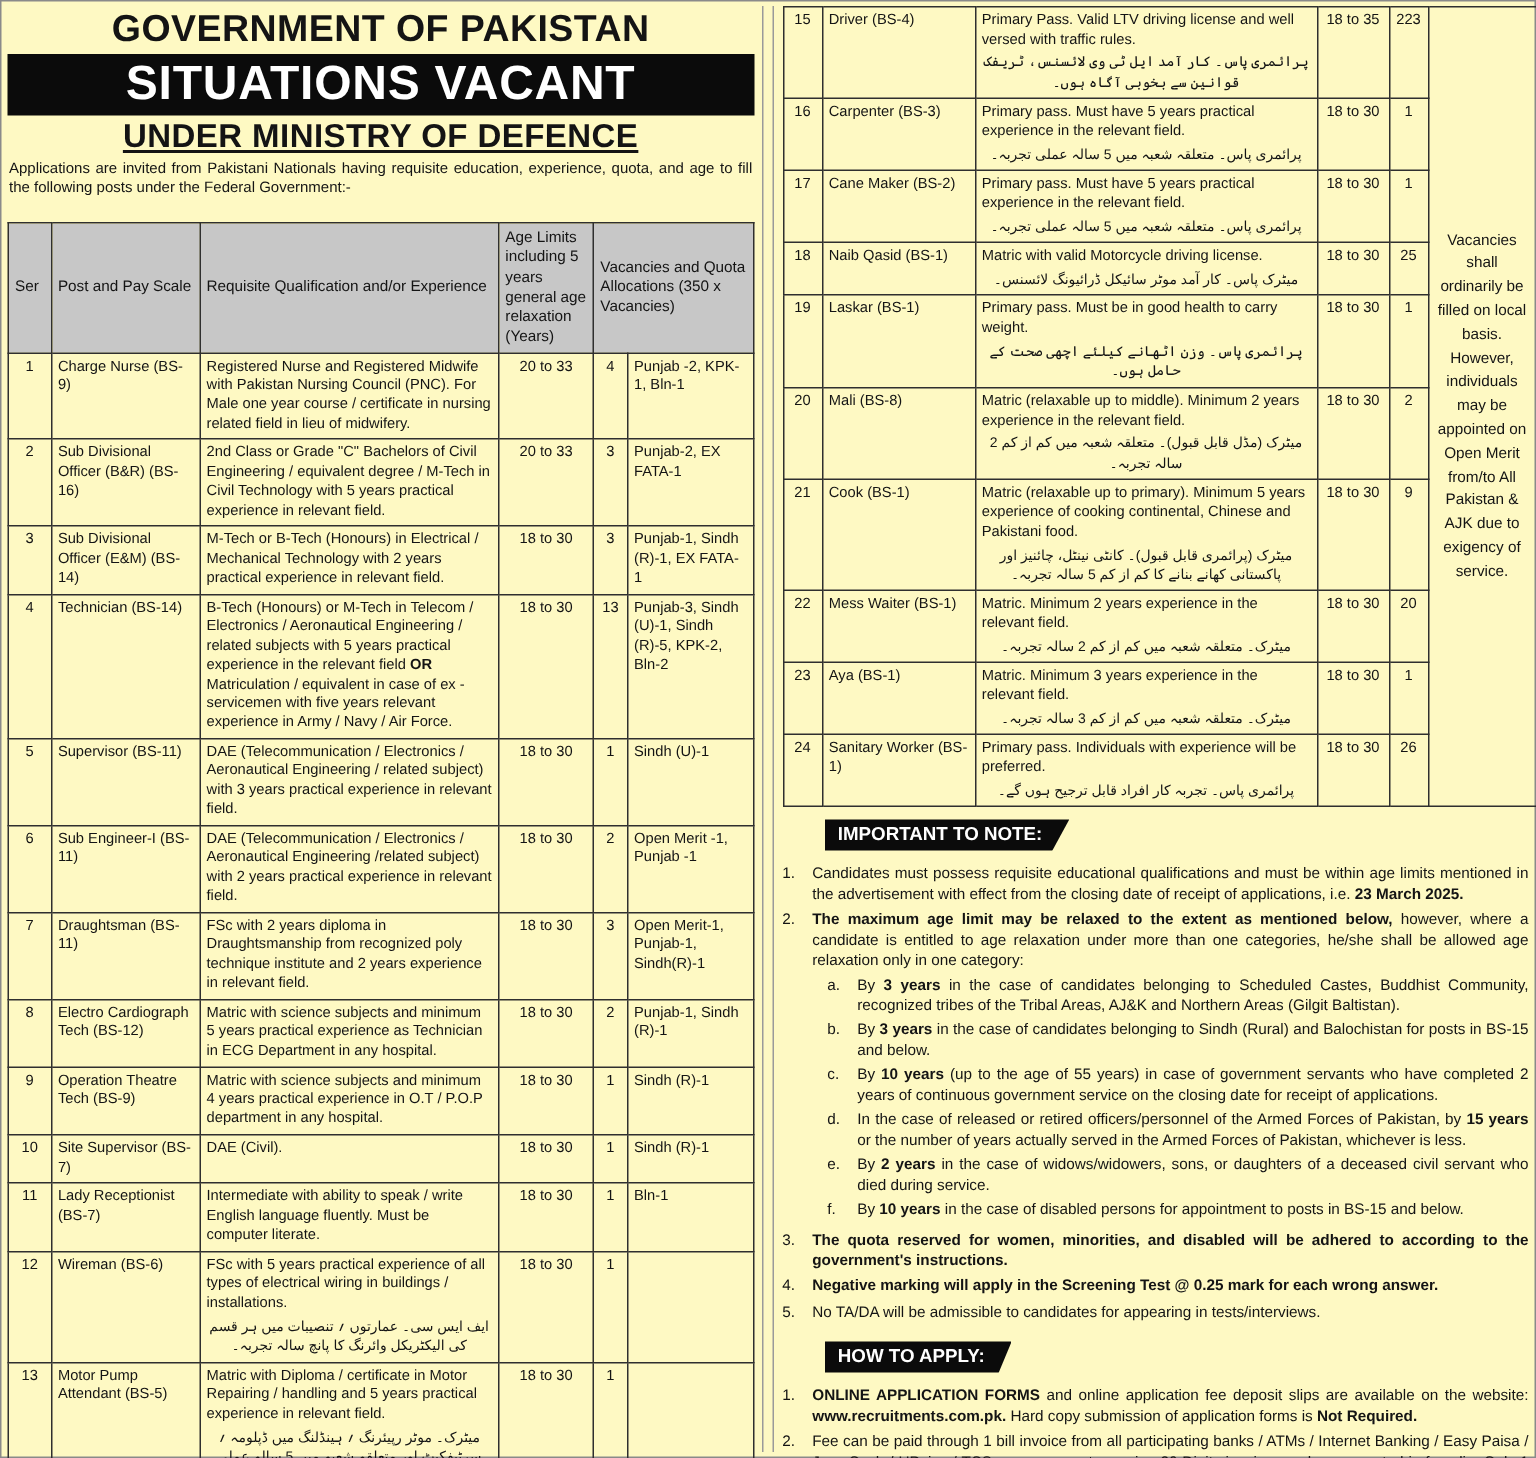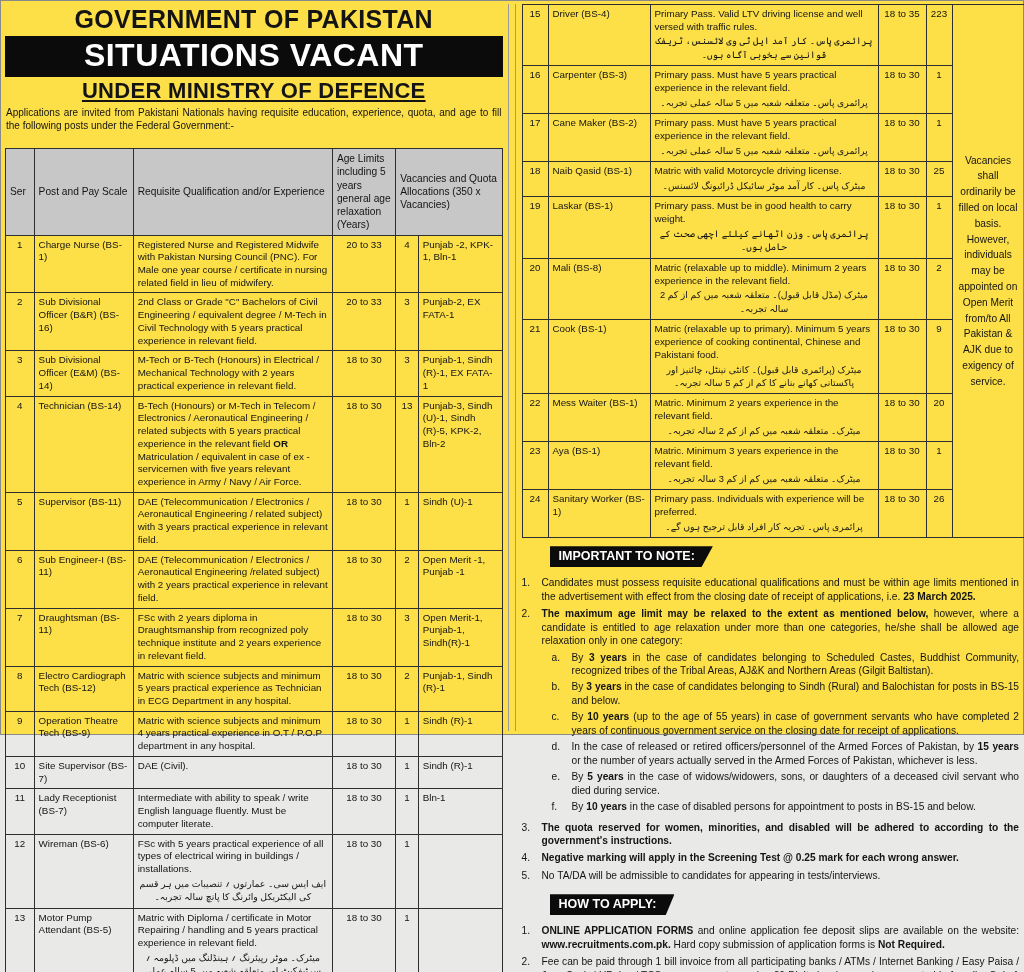--- a/index.html
+++ b/index.html
@@ -2,21 +2,21 @@
 <html><head>
 <meta charset="utf-8">
 <style>
   * { box-sizing: border-box; }
   body {
     margin: 0; width: 1024px; height: 972px; overflow: hidden;
     background: #e9e9e7; color: #141414;
     font-family: "Liberation Sans", sans-serif;
   }
   .page {
-    width: 1024px; height: 735px; background: #fde047;
+    width: 1024px; height: 972px; background: #fef9c3;
     border: 1px solid #8a8a8a; padding: 3px 4px;
     display: flex; gap: 6px;
   }
   .col { flex: 1; min-width: 0; }
   .col-left  { border-right: 1px solid #9a9a9a; padding-right: 5px; }
   .col-right { border-left: 1px solid #9a9a9a; padding-left: 6px; display: flex; flex-direction: column; }
 
   .gov-title { font-size: 25px; font-weight: bold; text-align: center; margin: 1px 0 2px; letter-spacing: .3px; }
   .banner    { background: #0b0b0b; color: #fff; font-size: 32px; font-weight: bold; text-align: center; padding: 1px 0 3px; letter-spacing: .5px; }
   .subtitle  { font-size: 22px; font-weight: bold; text-align: center; margin: 1px 0 2px; letter-spacing: .3px; text-decoration: underline; }
@@ -69,21 +69,21 @@
           <th>Ser</th>
           <th>Post and Pay Scale</th>
           <th>Requisite Qualification and/or Experience</th>
           <th>Age Limits including 5 years general age relaxation (Years)</th>
           <th colspan="2">Vacancies and Quota Allocations (350 x Vacancies)</th>
         </tr>
       </thead>
       <tbody>
           <tr>
             <td class="c">1</td>
-            <td>Charge Nurse (BS-1)</td>
+            <td>Charge Nurse (BS-9)</td>
             <td>Registered Nurse and Registered Midwife with Pakistan Nursing Council (PNC).  For Male one year course / certificate in nursing related field in lieu of midwifery.</td>
             <td class="c">20 to 33</td>
             <td class="c">4</td>
             <td>Punjab -2, KPK-1, Bln-1</td>
           </tr>
           <tr>
             <td class="c">2</td>
             <td>Sub Divisional Officer (B&amp;R) (BS-16)</td>
             <td>2nd Class or Grade "C" Bachelors of Civil Engineering / equivalent degree / M-Tech in Civil Technology with 5 years practical experience in relevant field.</td>
             <td class="c">20 to 33</td>
@@ -289,21 +289,21 @@
               <div class="sub-item">
                 <span class="note-num">c.</span>
                 <div class="note-body">By <b>10 years</b> (up to the age of 55 years) in case of government servants who have completed 2 years of continuous government service on the closing date for receipt of applications.</div>
               </div>
               <div class="sub-item">
                 <span class="note-num">d.</span>
                 <div class="note-body">In the case of released or retired officers/personnel of the Armed Forces of Pakistan, by <b>15 years</b> or the number of years actually served in the Armed Forces of Pakistan, whichever is less.</div>
               </div>
               <div class="sub-item">
                 <span class="note-num">e.</span>
-                <div class="note-body">By <b>5 years</b> in the case of widows/widowers, sons, or daughters of a deceased civil servant who died during service.</div>
+                <div class="note-body">By <b>2 years</b> in the case of widows/widowers, sons, or daughters of a deceased civil servant who died during service.</div>
               </div>
               <div class="sub-item">
                 <span class="note-num">f.</span>
                 <div class="note-body">By <b>10 years</b> in the case of disabled persons for appointment to posts in BS-15 and below.</div>
               </div>
             </div></div>
         </div>
         <div class="note-item">
           <span class="note-num">3.</span>
           <div class="note-body"><b>The quota reserved for women, minorities, and disabled will be adhered to according to the government's instructions.</b></div>

